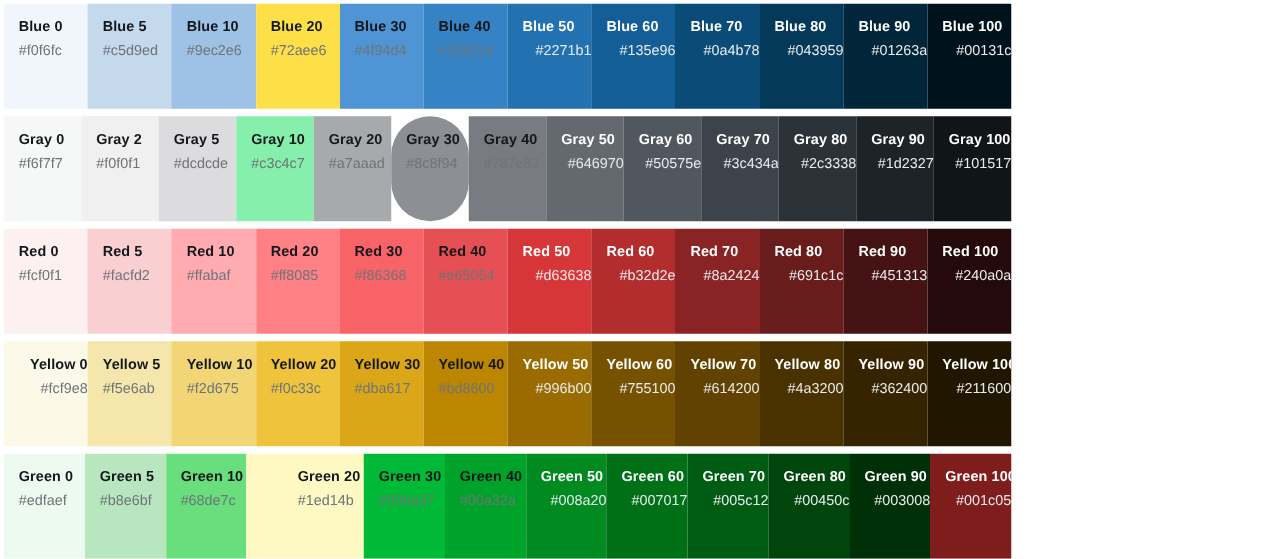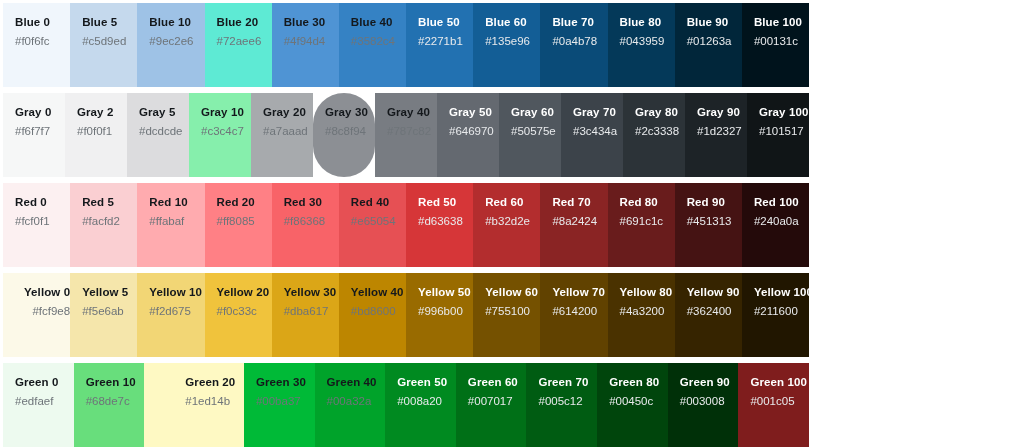--- a/index.html
+++ b/index.html
@@ -56,40 +56,40 @@
     font-weight: normal;
     line-height: 16px;
     margin-top: 3px;
     white-space: nowrap;
   }
   
   .tone-light .swatch-name { color: #14181c; }
   .tone-light .swatch-hex  { color: #6e7479; }
   
   .tone-dark .swatch-name  { color: #ffffff; }
-  .tone-dark .swatch-hex   { color: #e8eaec; }
+  .tone-dark .swatch-hex   { color: #e8eaec; text-align: right; }
 </style>
 </head>
 <body>
 
 <div id="palette">
     <div class="ramp-row">
       <div class="swatch tone-light" style="background: rgb(240, 246, 252);">
         <span class="swatch-name">Blue 0</span>
         <span class="swatch-hex">#f0f6fc</span>
       </div>
       <div class="swatch tone-light" style="background: rgb(197, 217, 237);">
         <span class="swatch-name">Blue 5</span>
         <span class="swatch-hex">#c5d9ed</span>
       </div>
       <div class="swatch tone-light" style="background: rgb(158, 194, 230);">
         <span class="swatch-name">Blue 10</span>
         <span class="swatch-hex">#9ec2e6</span>
       </div>
-      <div class="swatch tone-light" style="background: #5eead4;">
+      <div class="swatch tone-light" style="background: #fde047;">
         <span class="swatch-name">Blue 20</span>
         <span class="swatch-hex">#72aee6</span>
       </div>
       <div class="swatch tone-light" style="background: rgb(79, 148, 212);">
         <span class="swatch-name">Blue 30</span>
         <span class="swatch-hex">#4f94d4</span>
       </div>
       <div class="swatch tone-light" style="background: rgb(53, 130, 196);">
         <span class="swatch-name">Blue 40</span>
         <span class="swatch-hex">#3582c4</span>
@@ -271,20 +271,24 @@
       <div class="swatch tone-dark" style="background: rgb(33, 22, 0);">
         <span class="swatch-name">Yellow 100</span>
         <span class="swatch-hex">#211600</span>
       </div>
     </div>
     <div class="ramp-row">
       <div class="swatch tone-light" style="background: rgb(237, 250, 239);">
         <span class="swatch-name">Green 0</span>
         <span class="swatch-hex">#edfaef</span>
       </div>
+      <div class="swatch tone-light" style="background: rgb(184, 230, 191);">
+        <span class="swatch-name">Green 5</span>
+        <span class="swatch-hex">#b8e6bf</span>
+      </div>
       <div class="swatch tone-light" style="background: rgb(104, 222, 124);">
         <span class="swatch-name">Green 10</span>
         <span class="swatch-hex">#68de7c</span>
       </div>
       <div class="swatch tone-light" style="background: #fef9c3; padding-left: 41px;">
         <span class="swatch-name">Green 20</span>
         <span class="swatch-hex">#1ed14b</span>
       </div>
       <div class="swatch tone-light" style="background: rgb(0, 186, 55);">
         <span class="swatch-name">Green 30</span>

